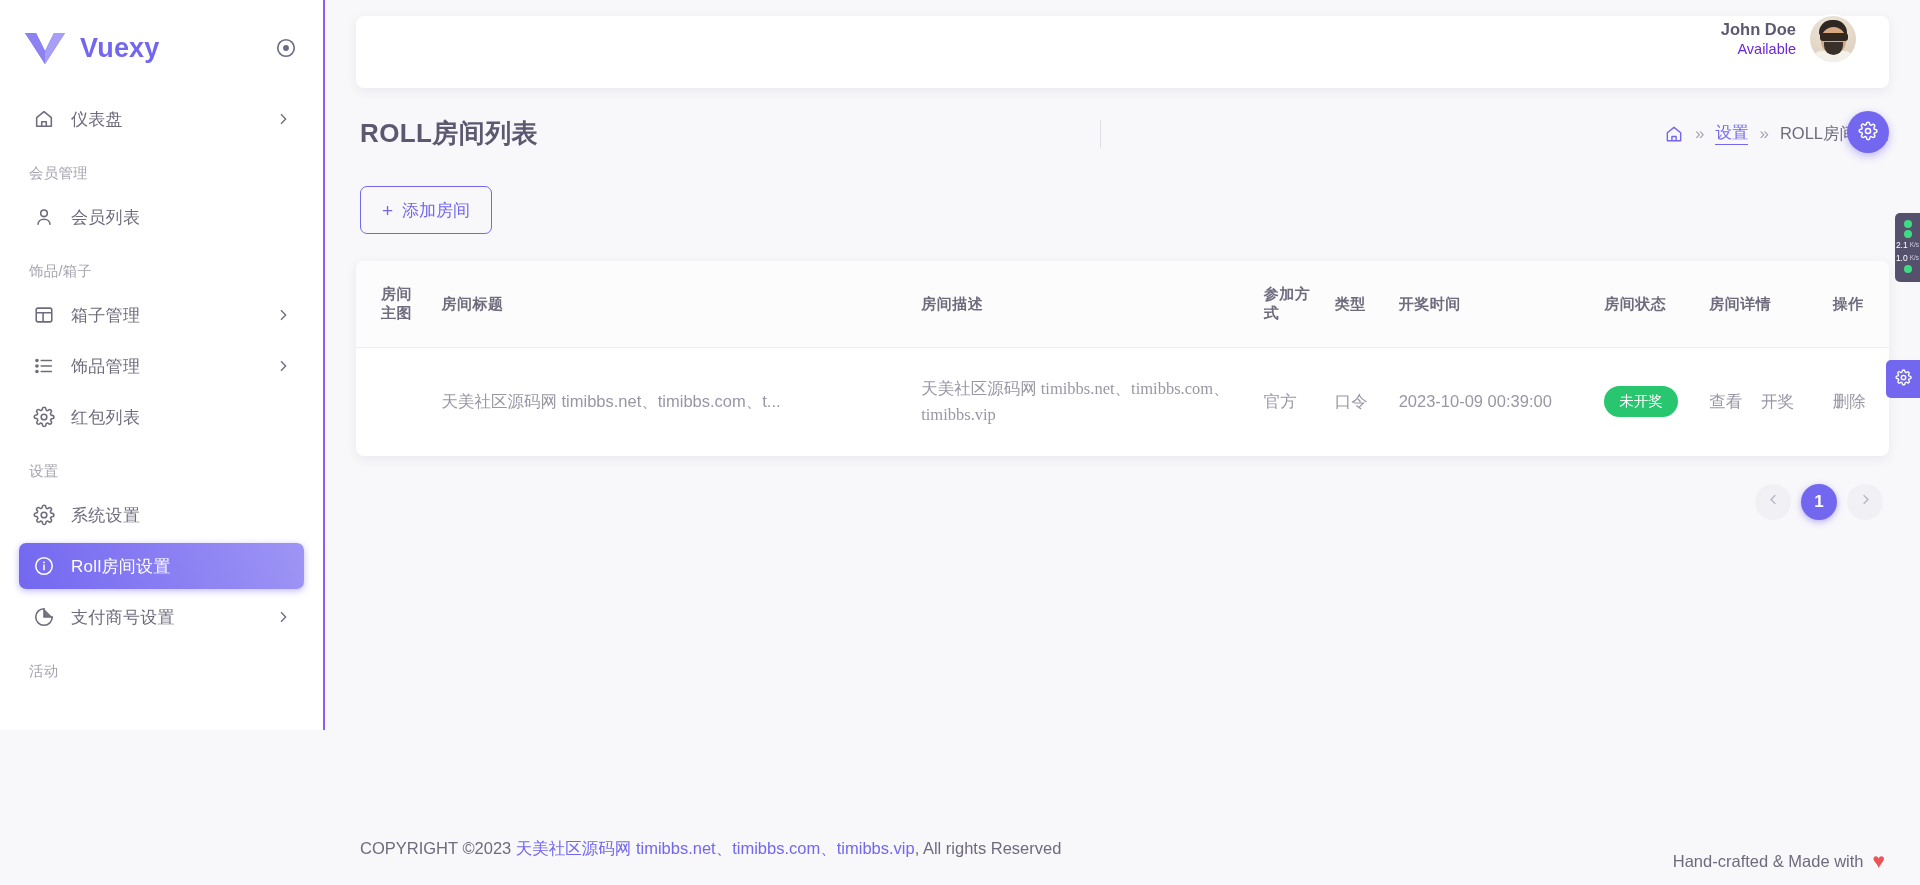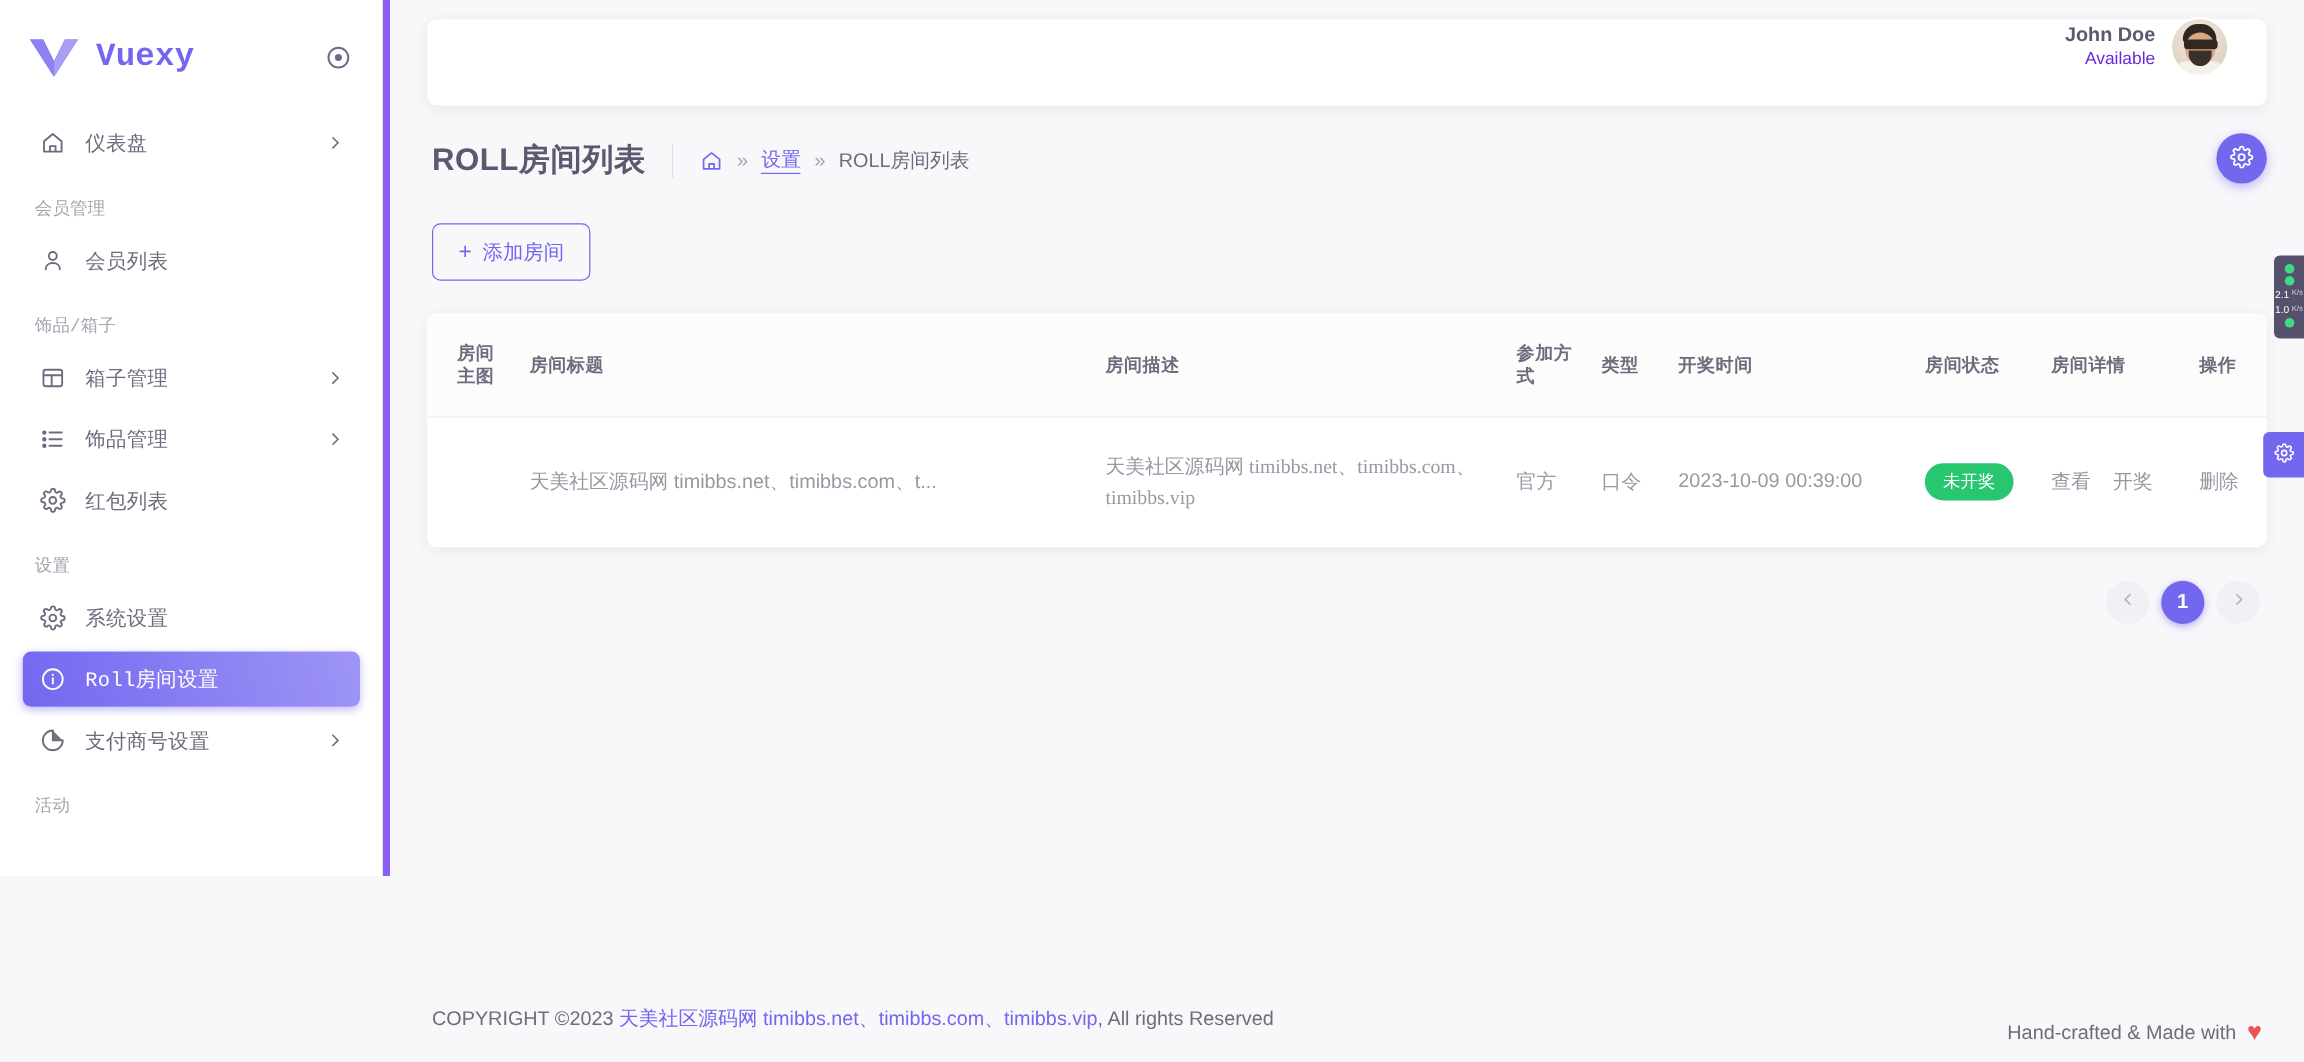--- a/index.html
+++ b/index.html
@@ -8,24 +8,23 @@
     font-family: "Liberation Sans", "DejaVu Sans", sans-serif;
     background: #f8f7fa;
     overflow: hidden;
   }
   body { display: flex; }
 
   
   #sidebar {
     width: 325px; height: 730px; flex: 0 0 325px;
     background: #ffffff;
-    border-right: 6px solid #8b5cf6;
+    border-right: 2px solid #8b5cf6;
     position: relative;
     overflow: hidden;
-    font-family: Liberation Mono, monospace;
   }
   .brand {
     display: flex; align-items: center;
     height: 96px; padding: 0 26px 0 24px;
   }
   .brand-logo { width: 42px; height: 34px; flex: 0 0 42px; }
   .brand-name {
     font-size: 27px; font-weight: bold; color: #7367f0;
     letter-spacing: .2px; margin-left: 14px; flex: 1;
   }
@@ -103,21 +102,21 @@
     position:absolute; left:14px; top:26px; width:19px; height:13px;
     background:#39302a; border-radius:0 0 11px 11px;
   }
   .avatar .av-shirt {
     position:absolute; left:3px; bottom:-5px; width:40px; height:16px;
     background:#f4f1ea; border-radius:10px;
   }
 
   .page-head {
     display: flex; align-items: center;
-    margin: 28px 0 0 4px; flex: 0 0 auto; position: relative;
+    margin: 28px 0 0 4px; flex: 0 0 auto; position: relative; justify-content: space-between;
   }
   .page-title {
     font-size: 26px; color: #5d5870; letter-spacing: .4px;
     padding-right: 22px;
   }
   .crumb-sep-bar { width: 1px; height: 28px; background: #dfdde6; }
   .crumbs { display: flex; align-items: center; margin-left: 22px; }
   .crumb-home { width: 20px; height: 20px; color: #7367f0; cursor: pointer; }
   .crumb-chev { color: #a8a5b3; font-size: 17px; margin: 0 11px; }
   .crumb-link {

